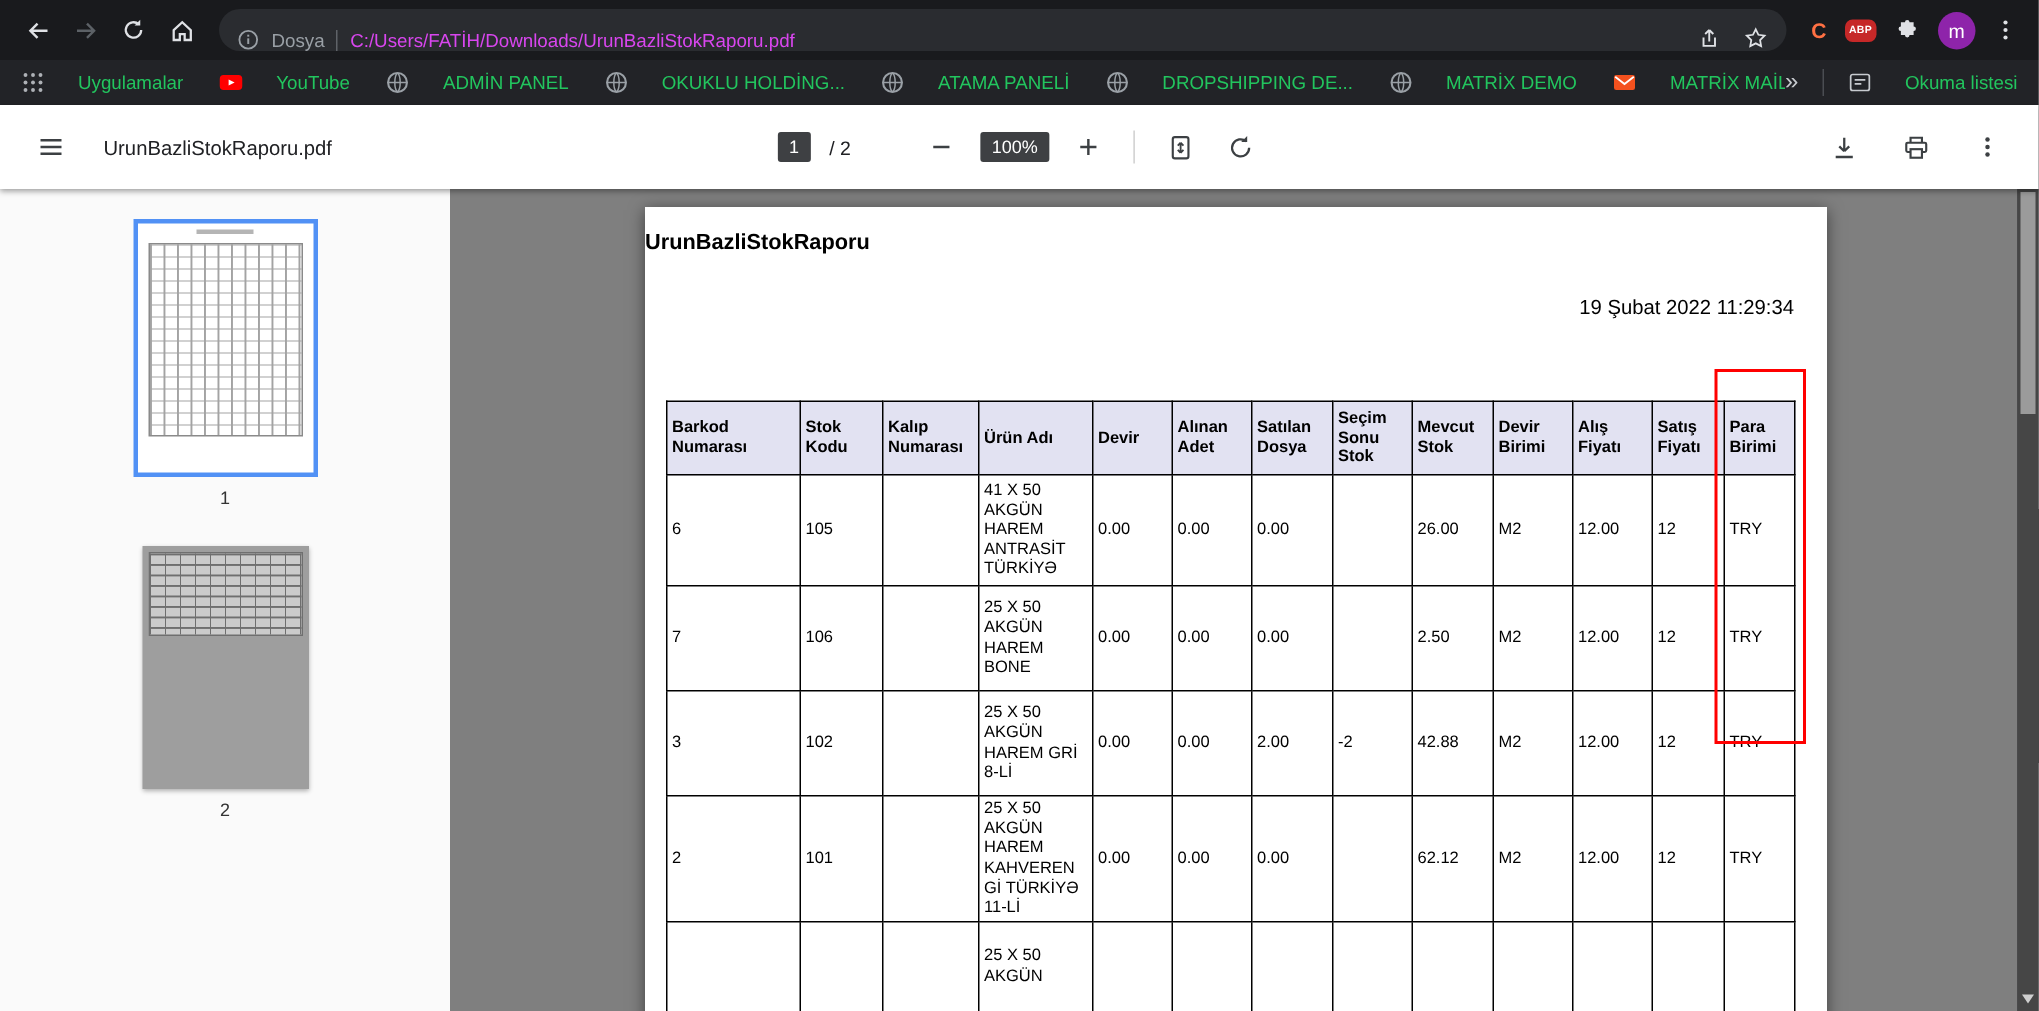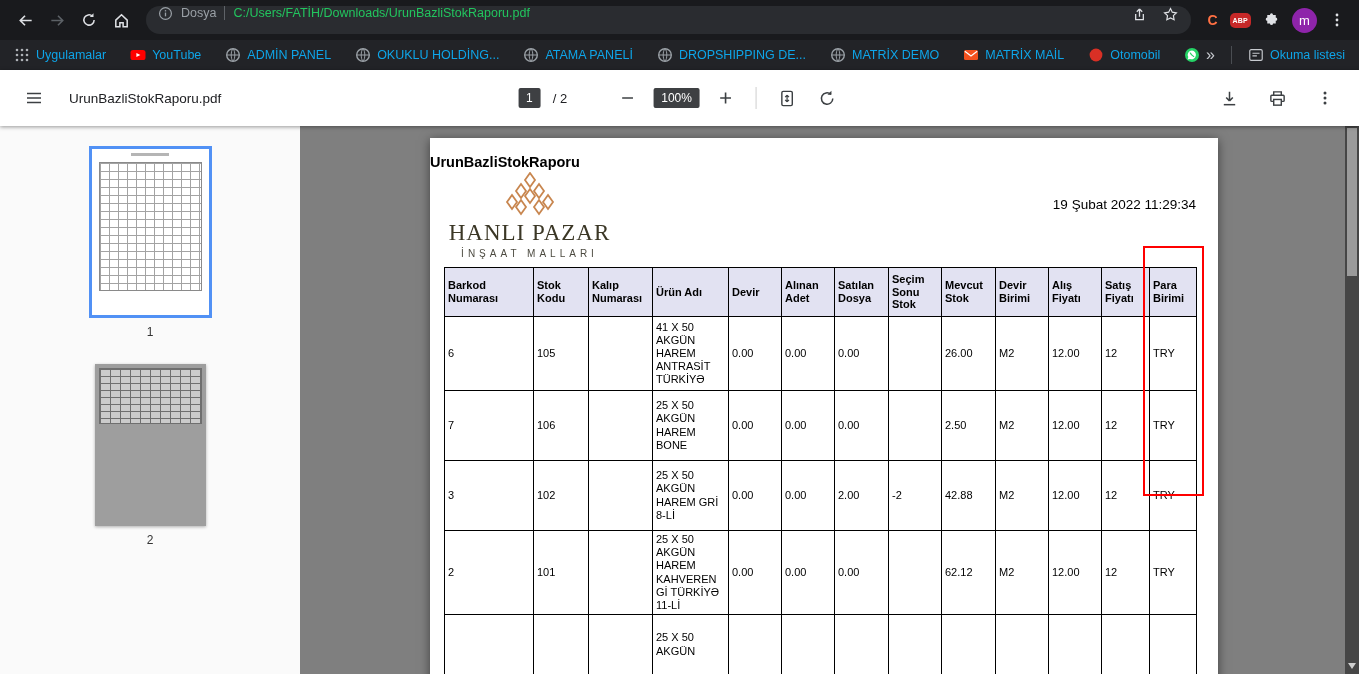--- a/index.html
+++ b/index.html
@@ -4,35 +4,35 @@
 <style>
 *{box-sizing:border-box;margin:0;padding:0}
 html,body{width:1359px;height:674px}
 body{overflow:hidden;font-family:"Liberation Sans",sans-serif;background:#202124}
 svg{display:block}
 .window{width:1359px;height:674px;display:flex;flex-direction:column;position:relative}
 
 
 .topbar{height:40px;flex:0 0 40px;background:#191a1d;display:flex;align-items:center;padding:0 10px;gap:2px}
 .nav-btn{width:30px;height:30px;border-radius:50%;display:flex;align-items:center;justify-content:center;flex:0 0 auto;cursor:pointer}
-.omnibox{flex:1;min-width:0;height:28px;background:#2a2c30;border-radius:14px;display:flex;align-items:flex-start;gap:8px;padding:0 12px;margin:0 8px}
+.omnibox{flex:1;min-width:0;height:28px;background:#2a2c30;border-radius:14px;display:flex;align-items:flex-end;gap:8px;padding:0 12px;margin:0 8px}
 .omni-prefix{color:#9aa0a6;font-size:12.5px;white-space:nowrap}
 .omni-sep{width:1px;height:14px;background:#5f6368;flex:0 0 auto}
-.omni-url{color:#22c55e;font-size:12.5px;white-space:nowrap;overflow:hidden;text-overflow:ellipsis;flex:1}
+.omni-url{color:#d946ef;font-size:12.5px;white-space:nowrap;overflow:hidden;text-overflow:ellipsis;flex:1}
 .omni-actions{display:flex;align-items:center;gap:14px;flex:0 0 auto}
 .ext-area{display:flex;align-items:center;gap:12px;padding:0 6px;flex:0 0 auto}
 .ext-text{font-weight:bold;font-size:14px}
 .ext-badge{font-size:7px;font-weight:bold;color:#fff;border-radius:5px;padding:4px 3px;line-height:1;letter-spacing:.2px}
 .avatar{width:25px;height:25px;border-radius:50%;color:#fff;font-size:13px;display:flex;align-items:center;justify-content:center}
 .menu-dots{width:24px;height:24px;display:flex;align-items:center;justify-content:center}
 
 
 .bookmarks{height:30px;flex:0 0 30px;background:#222327;display:flex;align-items:center;padding:0 14px}
 .bm-list{display:flex;align-items:center;gap:24px;min-width:0;overflow:hidden}
-.bm-item{display:flex;align-items:center;gap:6px;color:#0ea5e9;font-size:12.5px;white-space:nowrap;flex:0 0 auto;cursor:pointer}
+.bm-item{display:flex;align-items:center;gap:22px;color:#22c55e;font-size:12.5px;white-space:nowrap;flex:0 0 auto;cursor:pointer}
 .bm-icon,.bm-icon svg{width:16px;height:16px}
 .bm-right{margin-left:auto;display:flex;align-items:center;gap:16px}
 .bm-overflow{color:#c7cacf;font-size:16px;line-height:1}
 .bm-divider{width:1px;height:18px;background:#4a4d52}
 
 
 .pdf-toolbar{height:56px;flex:0 0 56px;background:#fff;display:flex;align-items:center;padding:0 20px;position:relative;z-index:4;box-shadow:0 1px 4px rgba(0,0,0,.4)}
 .tool-icon{width:28px;height:28px;display:flex;align-items:center;justify-content:center;flex:0 0 auto;cursor:pointer}
 .pt-title{font-size:13.5px;color:#202124;margin-left:21px}
 .pt-center{position:absolute;left:50%;transform:translateX(-50%);display:flex;align-items:center;gap:12px}
@@ -333,36 +333,20 @@
       <div class="thumb-label">1</div>
       <div class="thumb thumb-2">
         <div class="t2-grid"></div>
       </div>
       <div class="thumb-label">2</div>
     </div>
 
     <div class="main">
       <div class="pdf-page">
         <div class="doc-title">UrunBazliStokRaporu</div>
-        <div class="logo">
-          <svg width="64" height="46" viewBox="0 0 64 46">
-            <g fill="none" stroke="#c8864f" stroke-width="1.8">
-              <path d="M32 1l5 7-5 7-5-7z"></path>
-              <path d="M23 12l5 7-5 7-5-7z"></path>
-              <path d="M41 12l5 7-5 7-5-7z"></path>
-              <path d="M32 17l5 7-5 7-5-7z"></path>
-              <path d="M14 23l5 7-5 7-5-7z"></path>
-              <path d="M50 23l5 7-5 7-5-7z"></path>
-              <path d="M23 28l5 7-5 7-5-7z"></path>
-              <path d="M41 28l5 7-5 7-5-7z"></path>
-            </g>
-          </svg>
-          <div class="logo-name">HANLI PAZAR</div>
-          <div class="logo-sub">İNŞAAT MALLARI</div>
-        </div>
         <div class="doc-date">19 Şubat 2022 11:29:34</div>
 
         <table class="report">
           <colgroup>
               <col style="width: 89px;">
               <col style="width: 55px;">
               <col style="width: 64px;">
               <col style="width: 76px;">
               <col style="width: 53px;">
               <col style="width: 53px;">

